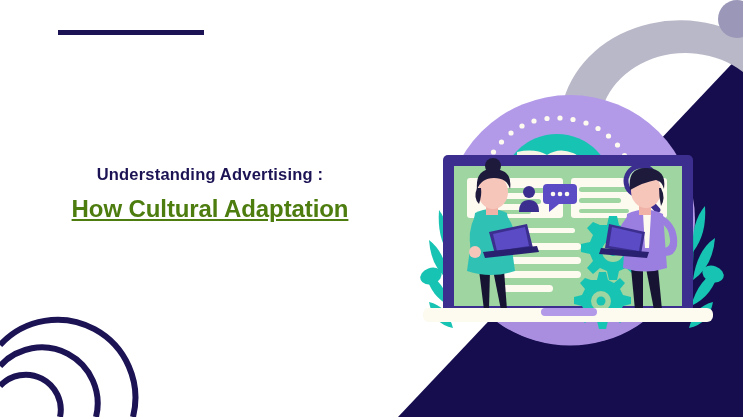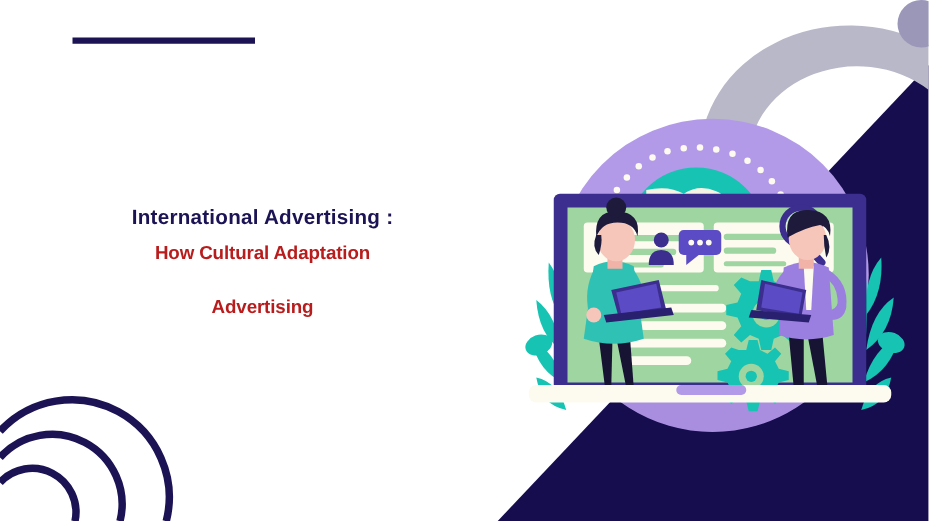--- a/index.html
+++ b/index.html
@@ -43,26 +43,27 @@
   }
   #eyebrow {
     font-size: 16.5px;
     font-weight: bold;
     color: #1b1354;
     letter-spacing: 0.2px;
     margin: 0 0 9px 0;
     line-height: 1.1;
   }
   #headline {
-    font-size: 15px;
+    font-size: 24px;
     font-weight: bold;
-    color: #b91c1c;
+    color: #4d7c0f;
     line-height: 1.42;
     margin: 0;
     letter-spacing: -0.1px;
+    text-decoration: underline;
   }
   
   #illustration {
     position: absolute;
     left: 413px;
     top: 0px;
     width: 330px;
     height: 417px;
   }
   .nowrap { white-space: nowrap; }
@@ -83,25 +84,24 @@
     <g fill="none" stroke="#1b1354" stroke-width="6">
       <path d="M 0,345 A 78,78 0 0 1 133,417"></path>
       <path d="M 0,366 A 56,56 0 0 1 96,417"></path>
       <path d="M 0,386 A 35,35 0 0 1 60,417"></path>
     </g>
   </svg>
 
   <div id="top-rule"></div>
 
   <div id="text-block">
-    <p id="eyebrow">International Advertising :</p>
+    <p id="eyebrow">Understanding Advertising :</p>
     <h1 id="headline">
       <span class="nowrap">How Cultural Adaptation</span><br>
       <br>
-      <span class="nowrap">Advertising</span>
     </h1>
   </div>
 
   <svg id="illustration" viewBox="0 0 330 417">
 
     <circle cx="157" cy="220" r="125" fill="#b39ae8"></circle>
 
     <path d="M 44,274 A 125,125 0 0 0 270,274 Z" fill="#a98ee0"></path>
 
     <g fill="#fdfbef">

